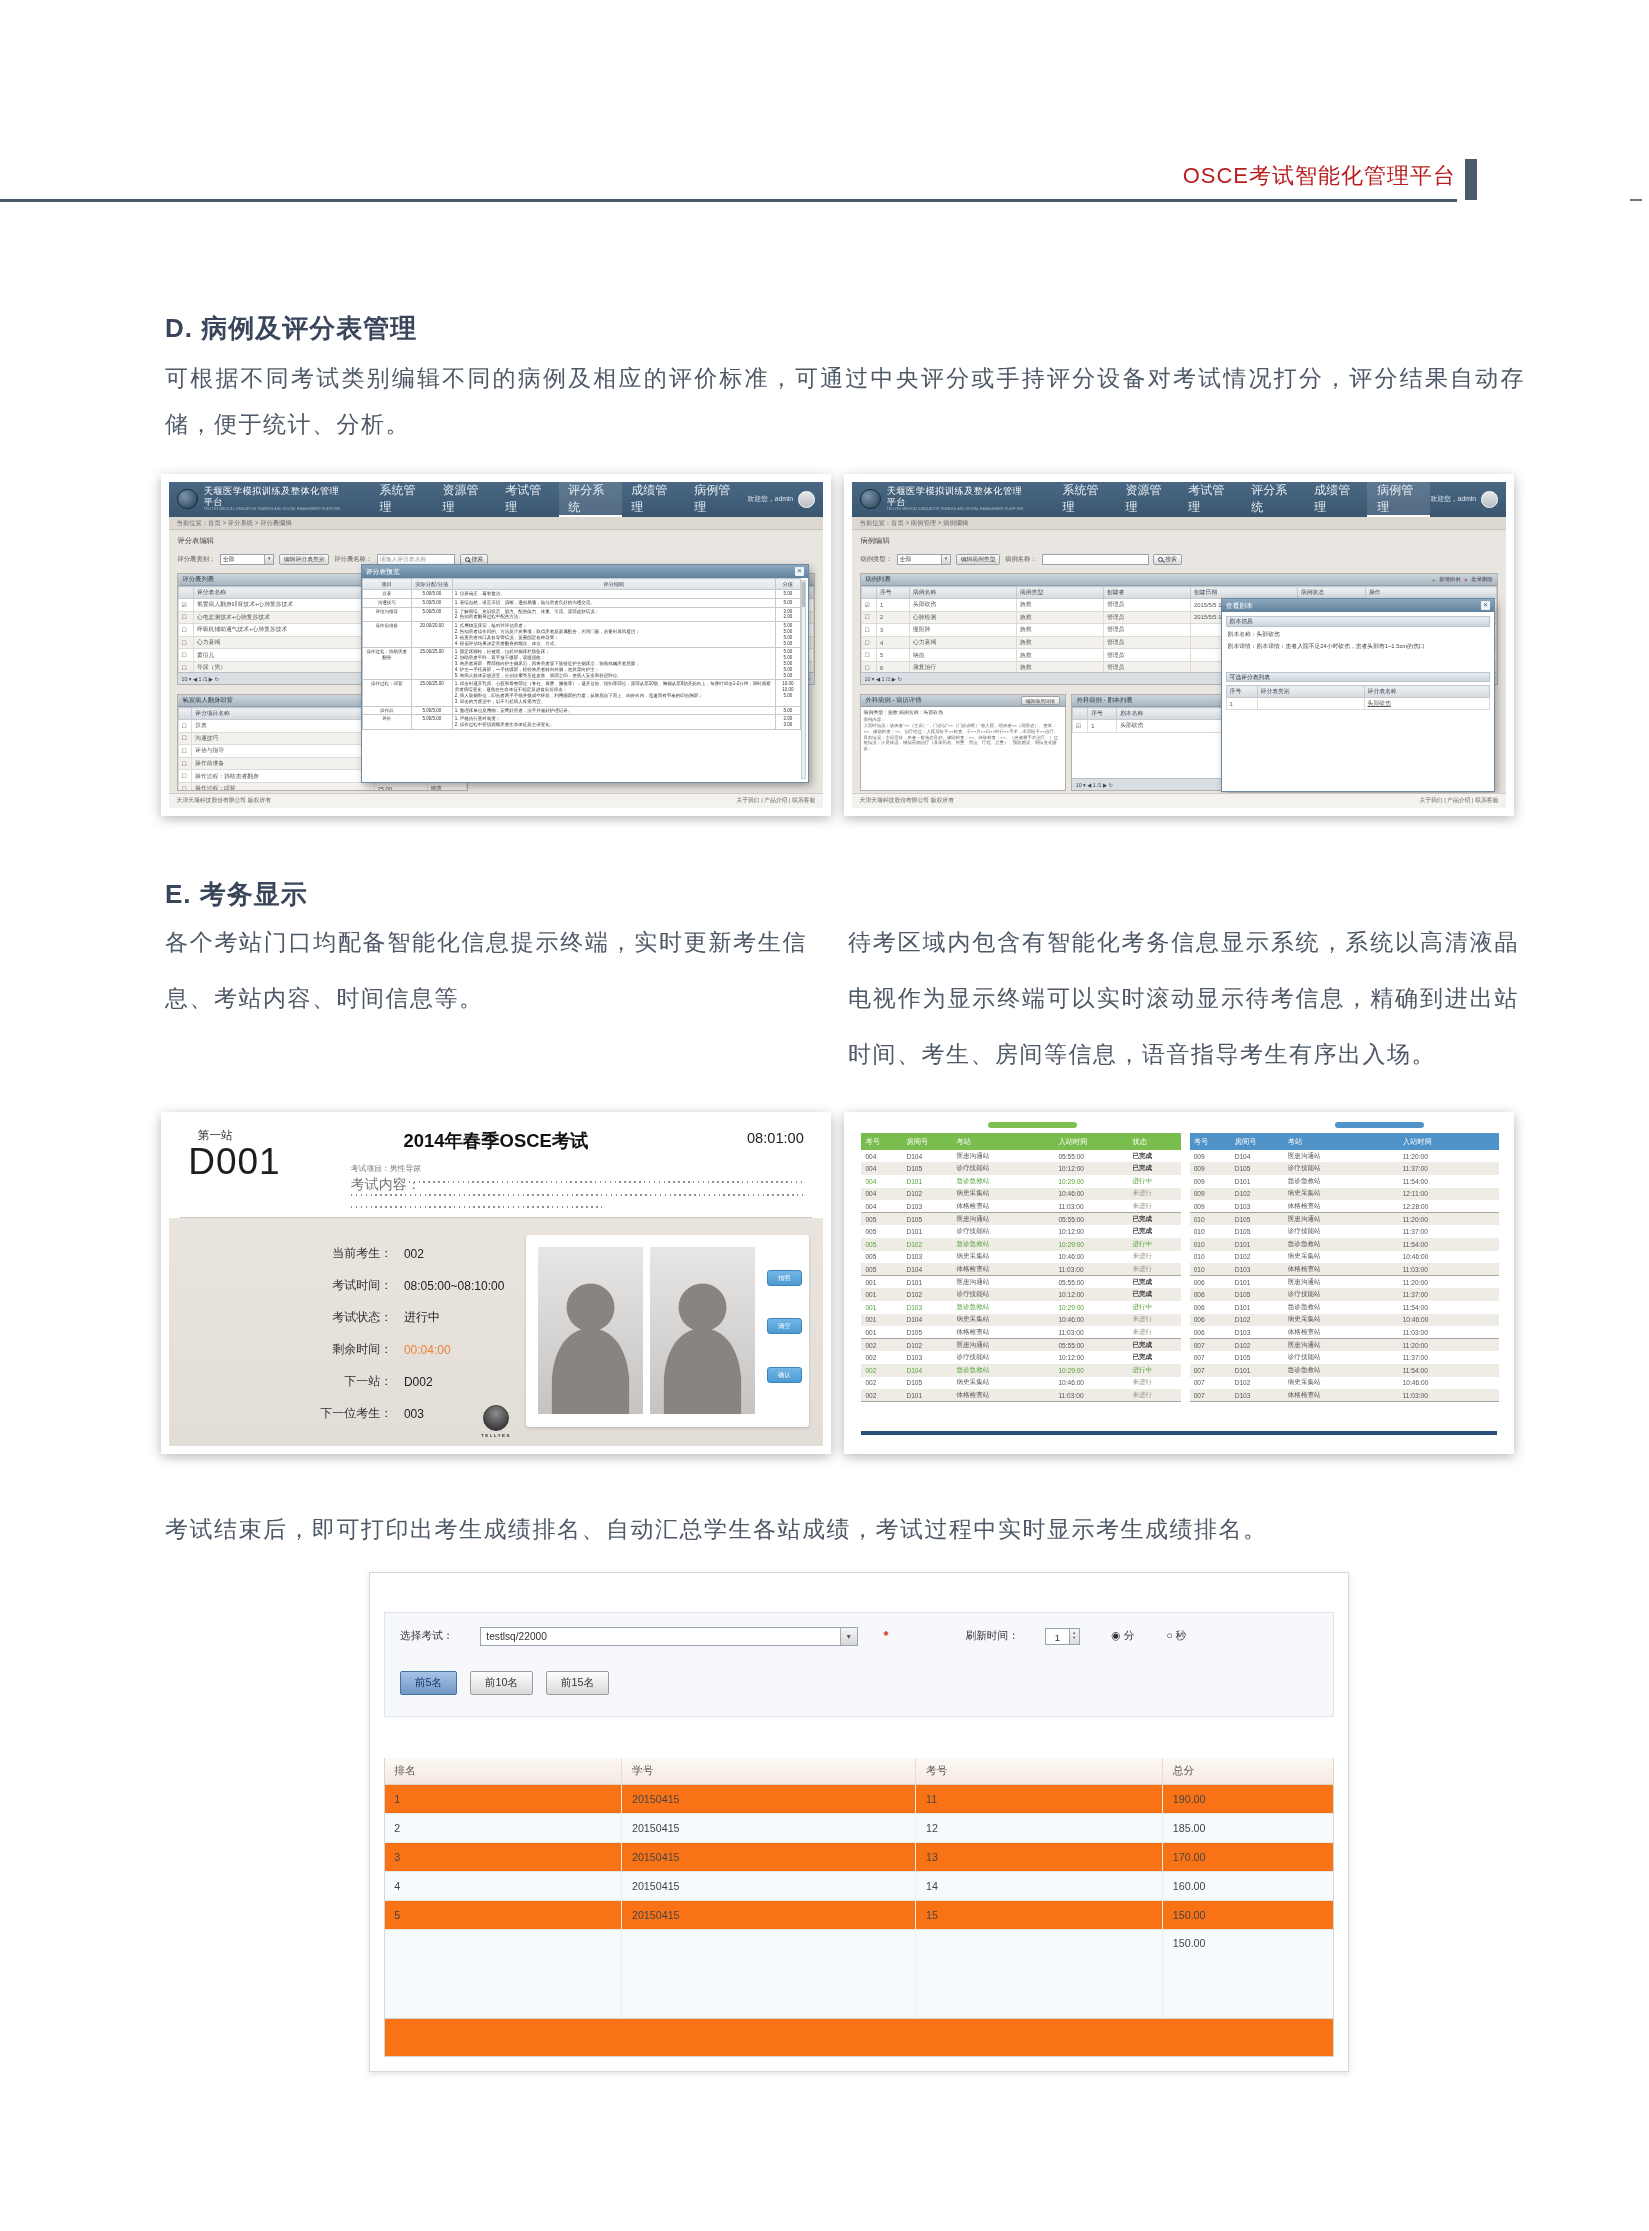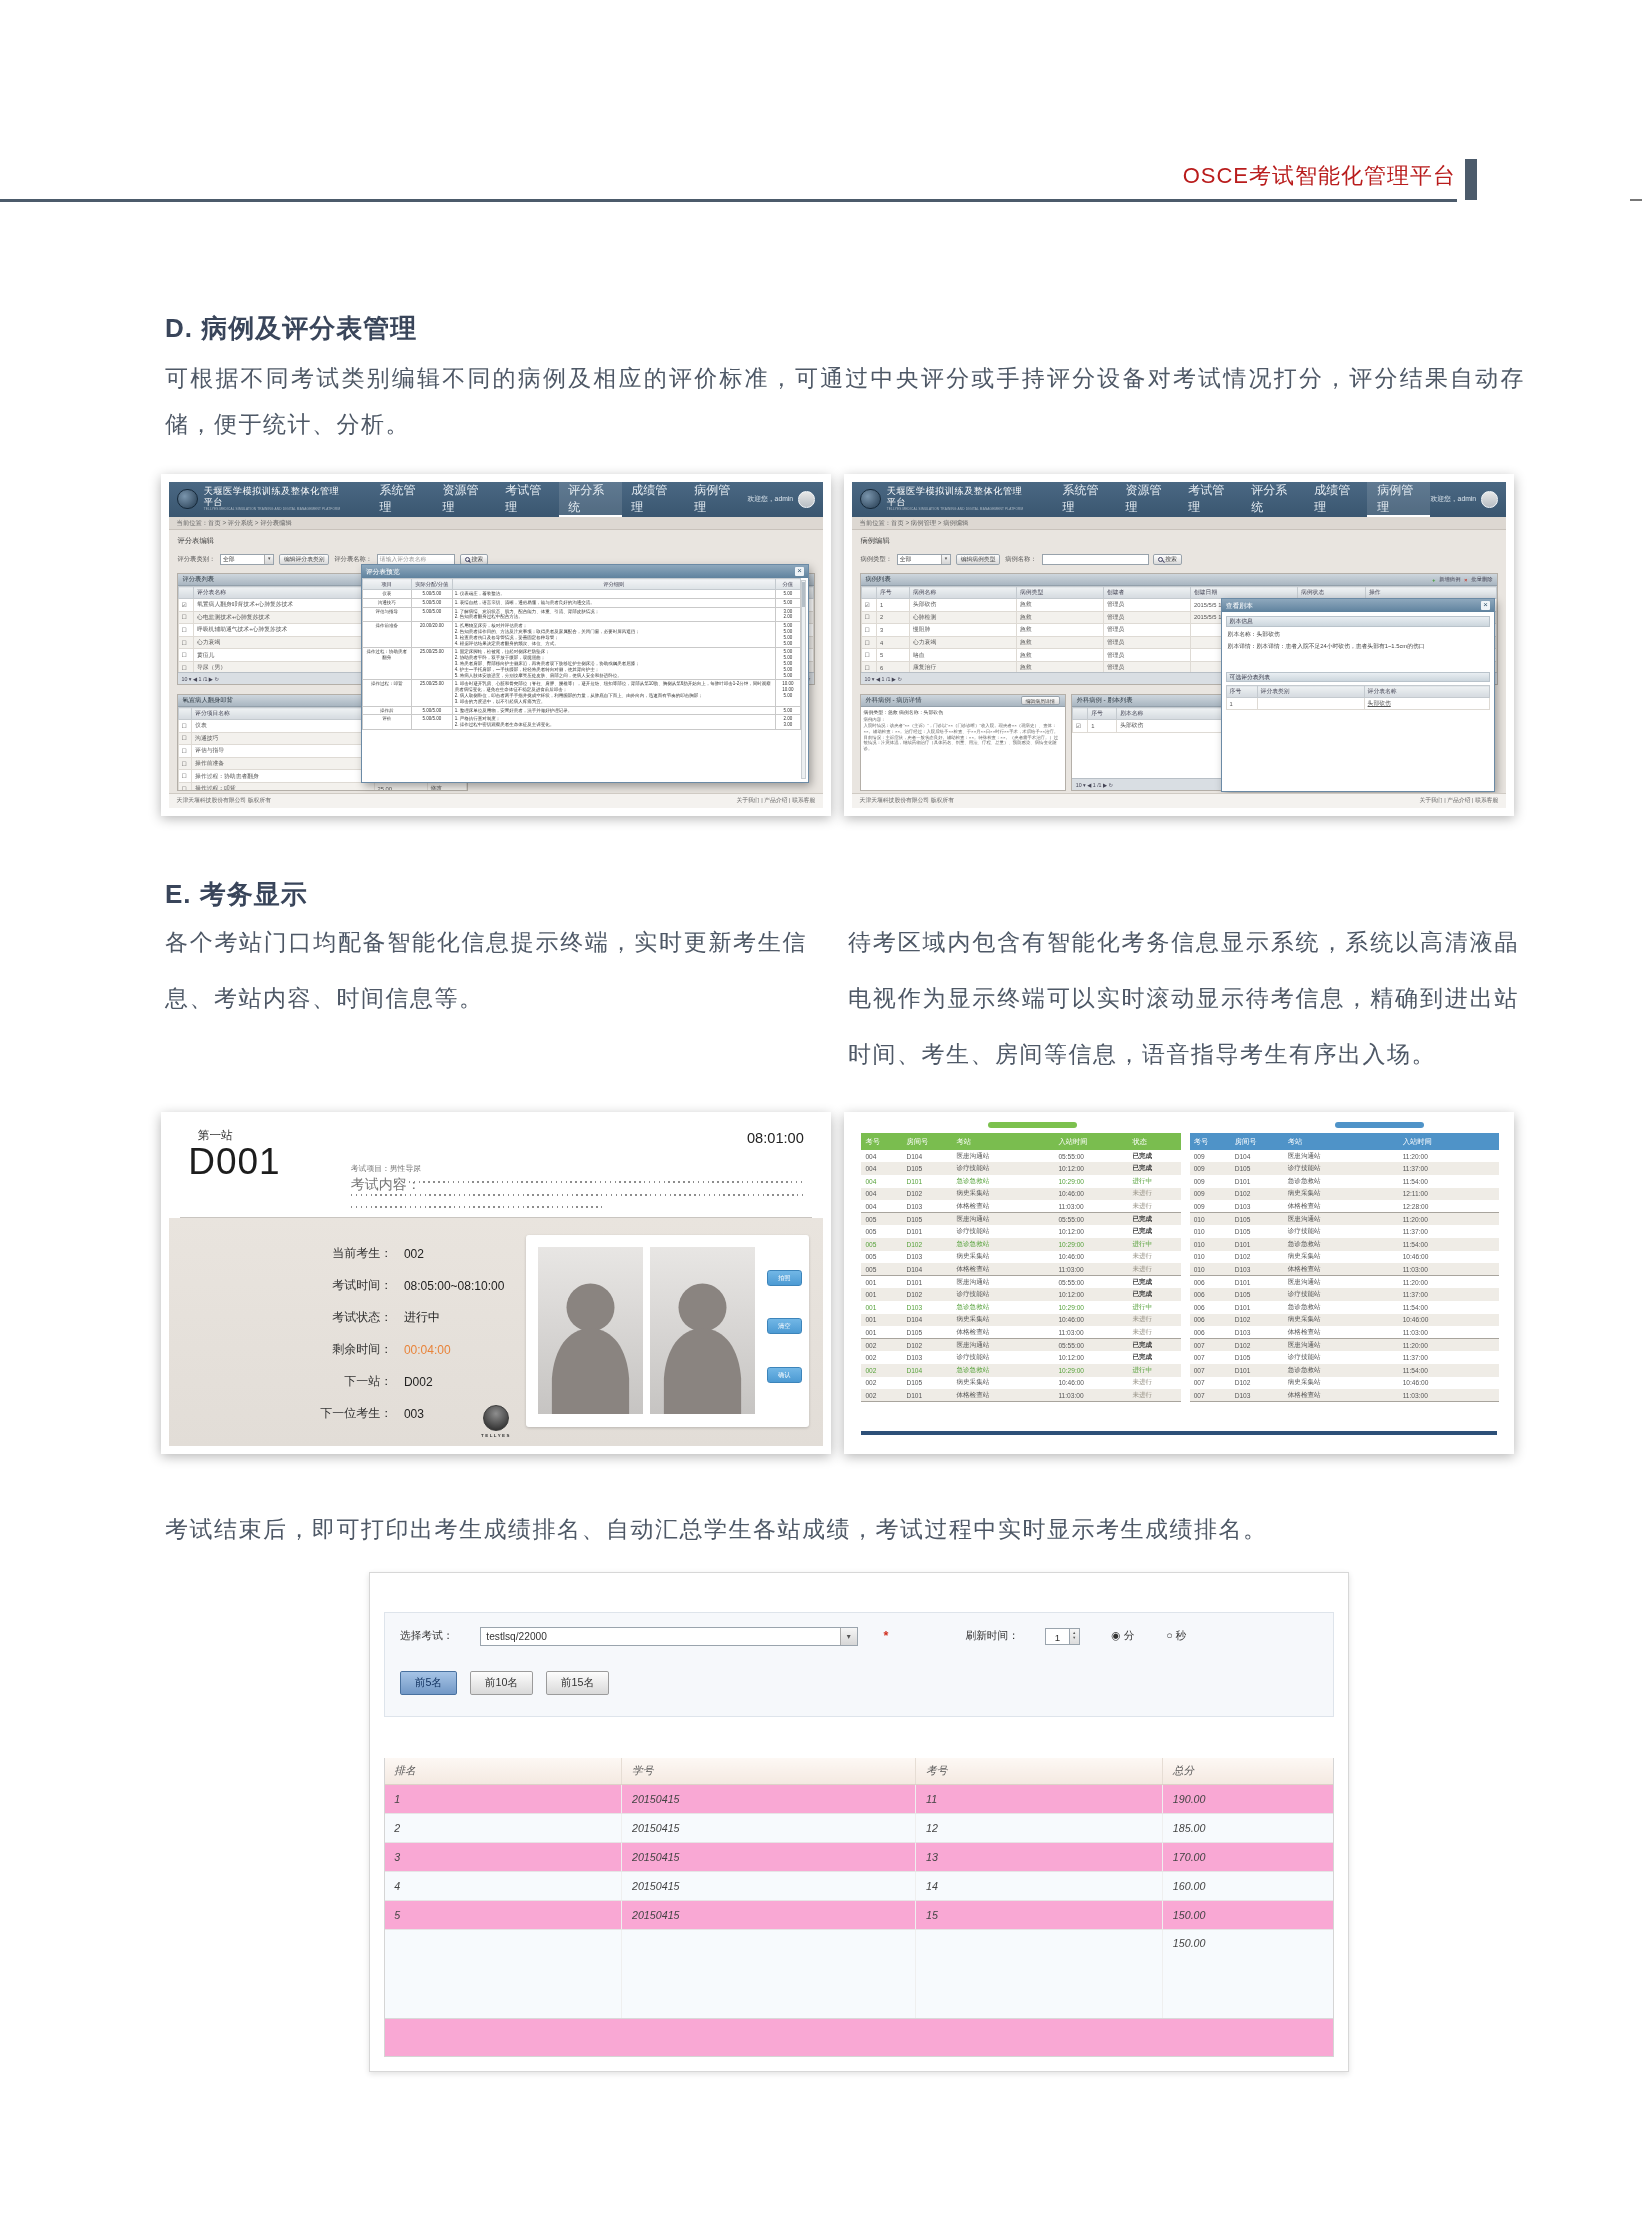--- a/index.html
+++ b/index.html
@@ -117,21 +117,21 @@
 .rf-select .arr{width:16.5px;height:17.5px;background:linear-gradient(#f6f6f6,#d6d6d6);border-left:1px solid #aaa;text-align:center;line-height:17.5px;font-size:7.8px;color:#555;}
 .rf-star{color:#d03020;font-size:12.6px;font-weight:bold;}
 .rf-gap{width:25px;}
 .rf-num{width:25px;height:17.5px;border:1px solid #9aa4ad;background:#fff;text-align:center;line-height:17.5px;font-size:9.7px;color:#333;}
 .rf-spin{width:9.7px;height:17.5px;border:1px solid #9aa4ad;border-left:none;background:linear-gradient(#f6f6f6,#dcdcdc);display:flex;flex-direction:column;align-items:center;justify-content:center;font-size:3.9px;color:#555;line-height:4.9px;}
 .rf-radio{font-size:10.7px;color:#333;margin-left:5.8px;}
 .rf-row2{position:absolute;left:15.5px;top:58px;display:flex;gap:13.6px;}
 .rk-btn{height:24px;background:linear-gradient(#fdfdfd,#d9d9d9);border:1px solid #9b9b9b;border-radius:1.9px;font-size:10.7px;color:#333;display:flex;align-items:center;justify-content:center;padding:0 13.6px;}
 .rk-btn.active{background:linear-gradient(#a6c4e6,#7298c6);border-color:#49719f;color:#10305e;}
 .rank-title{position:absolute;left:13.6px;right:13.6px;top:161px;height:24px;background:linear-gradient(#dbe5f2,#bfcde1);border:1px solid #adbccf;font-size:10.7px;color:#2e3a4b;line-height:23px;padding-left:9.7px;}
-.rank-tbl-wrap{position:absolute;left:13.6px;right:13.6px;top:185px;bottom:13.6px;border:1px solid #d5d5d5;border-top:none;overflow:hidden;background:#f9a8d4;font-style:italic;}
+.rank-tbl-wrap{position:absolute;left:13.6px;right:13.6px;top:185px;bottom:13.6px;border:1px solid #d5d5d5;border-top:none;overflow:hidden;background:#f97316;}
 .rank-grid{width:100%;border-collapse:collapse;table-layout:fixed;}
 .rank-grid th{height:26px;background:linear-gradient(#fdf8f4,#f4e9e1);border-bottom:1px solid #ddd2c8;border-right:1px solid #e6ddd4;font-size:10.7px;font-weight:normal;color:#555;text-align:left;padding:0 9.7px;}
 .rank-grid td{height:29px;border-bottom:1px solid #e6e6e6;border-right:1px solid #efefef;font-size:10.7px;color:#444;padding:0 9.7px;}
 .rank-grid tbody tr:nth-child(even){background:#f7fafd;}
 .rank-grid tbody tr:last-child td{height:89px;vertical-align:top;padding-top:7.8px;border-bottom:1px solid #d9d9d9;}
 .rank-grid th:last-child,.rank-grid td:last-child{border-right:none;}
 </style>
 </head>
 <body>
 
@@ -632,20 +632,21 @@
 </div>
 
 <div class="sec-title" style="left:165px;top:877px;">E. 考务显示</div>
 <div class="body-text col-text" style="left:165px;top:914px;width:642px;">各个考站门口均配备智能化信息提示终端，实时更新考生信息、考站内容、时间信息等。</div>
 <div class="body-text col-text" style="left:848px;top:914px;width:671px;">待考区域内包含有智能化考务信息显示系统，系统以高清液晶电视作为显示终端可以实时滚动显示待考信息，精确到进出站时间、考生、房间等信息，语音指导考生有序出入场。</div>
 
 <div class="card" style="left:161px;top:1112px;width:670px;height:342px;">
  <div class="station">
   <div class="st-station-label">第一站</div>
   <div class="st-code">D001</div>
+  <div class="st-title">2014年春季OSCE考试</div>
   <div class="st-clock">08:01:00</div>
   <div class="st-proj">考试项目：男性导尿</div>
   <div class="st-content-label">考试内容：</div>
   <div class="dotline" style="left:225px;top:61px;width:411px;"></div>
   <div class="dotline" style="left:182px;top:74px;width:454px;"></div>
   <div class="dotline" style="left:182px;top:86px;width:252px;"></div>
   <div class="st-divider"></div>
   <div class="st-main"></div>
   <div class="st-fields">
         <div class="st-row">

